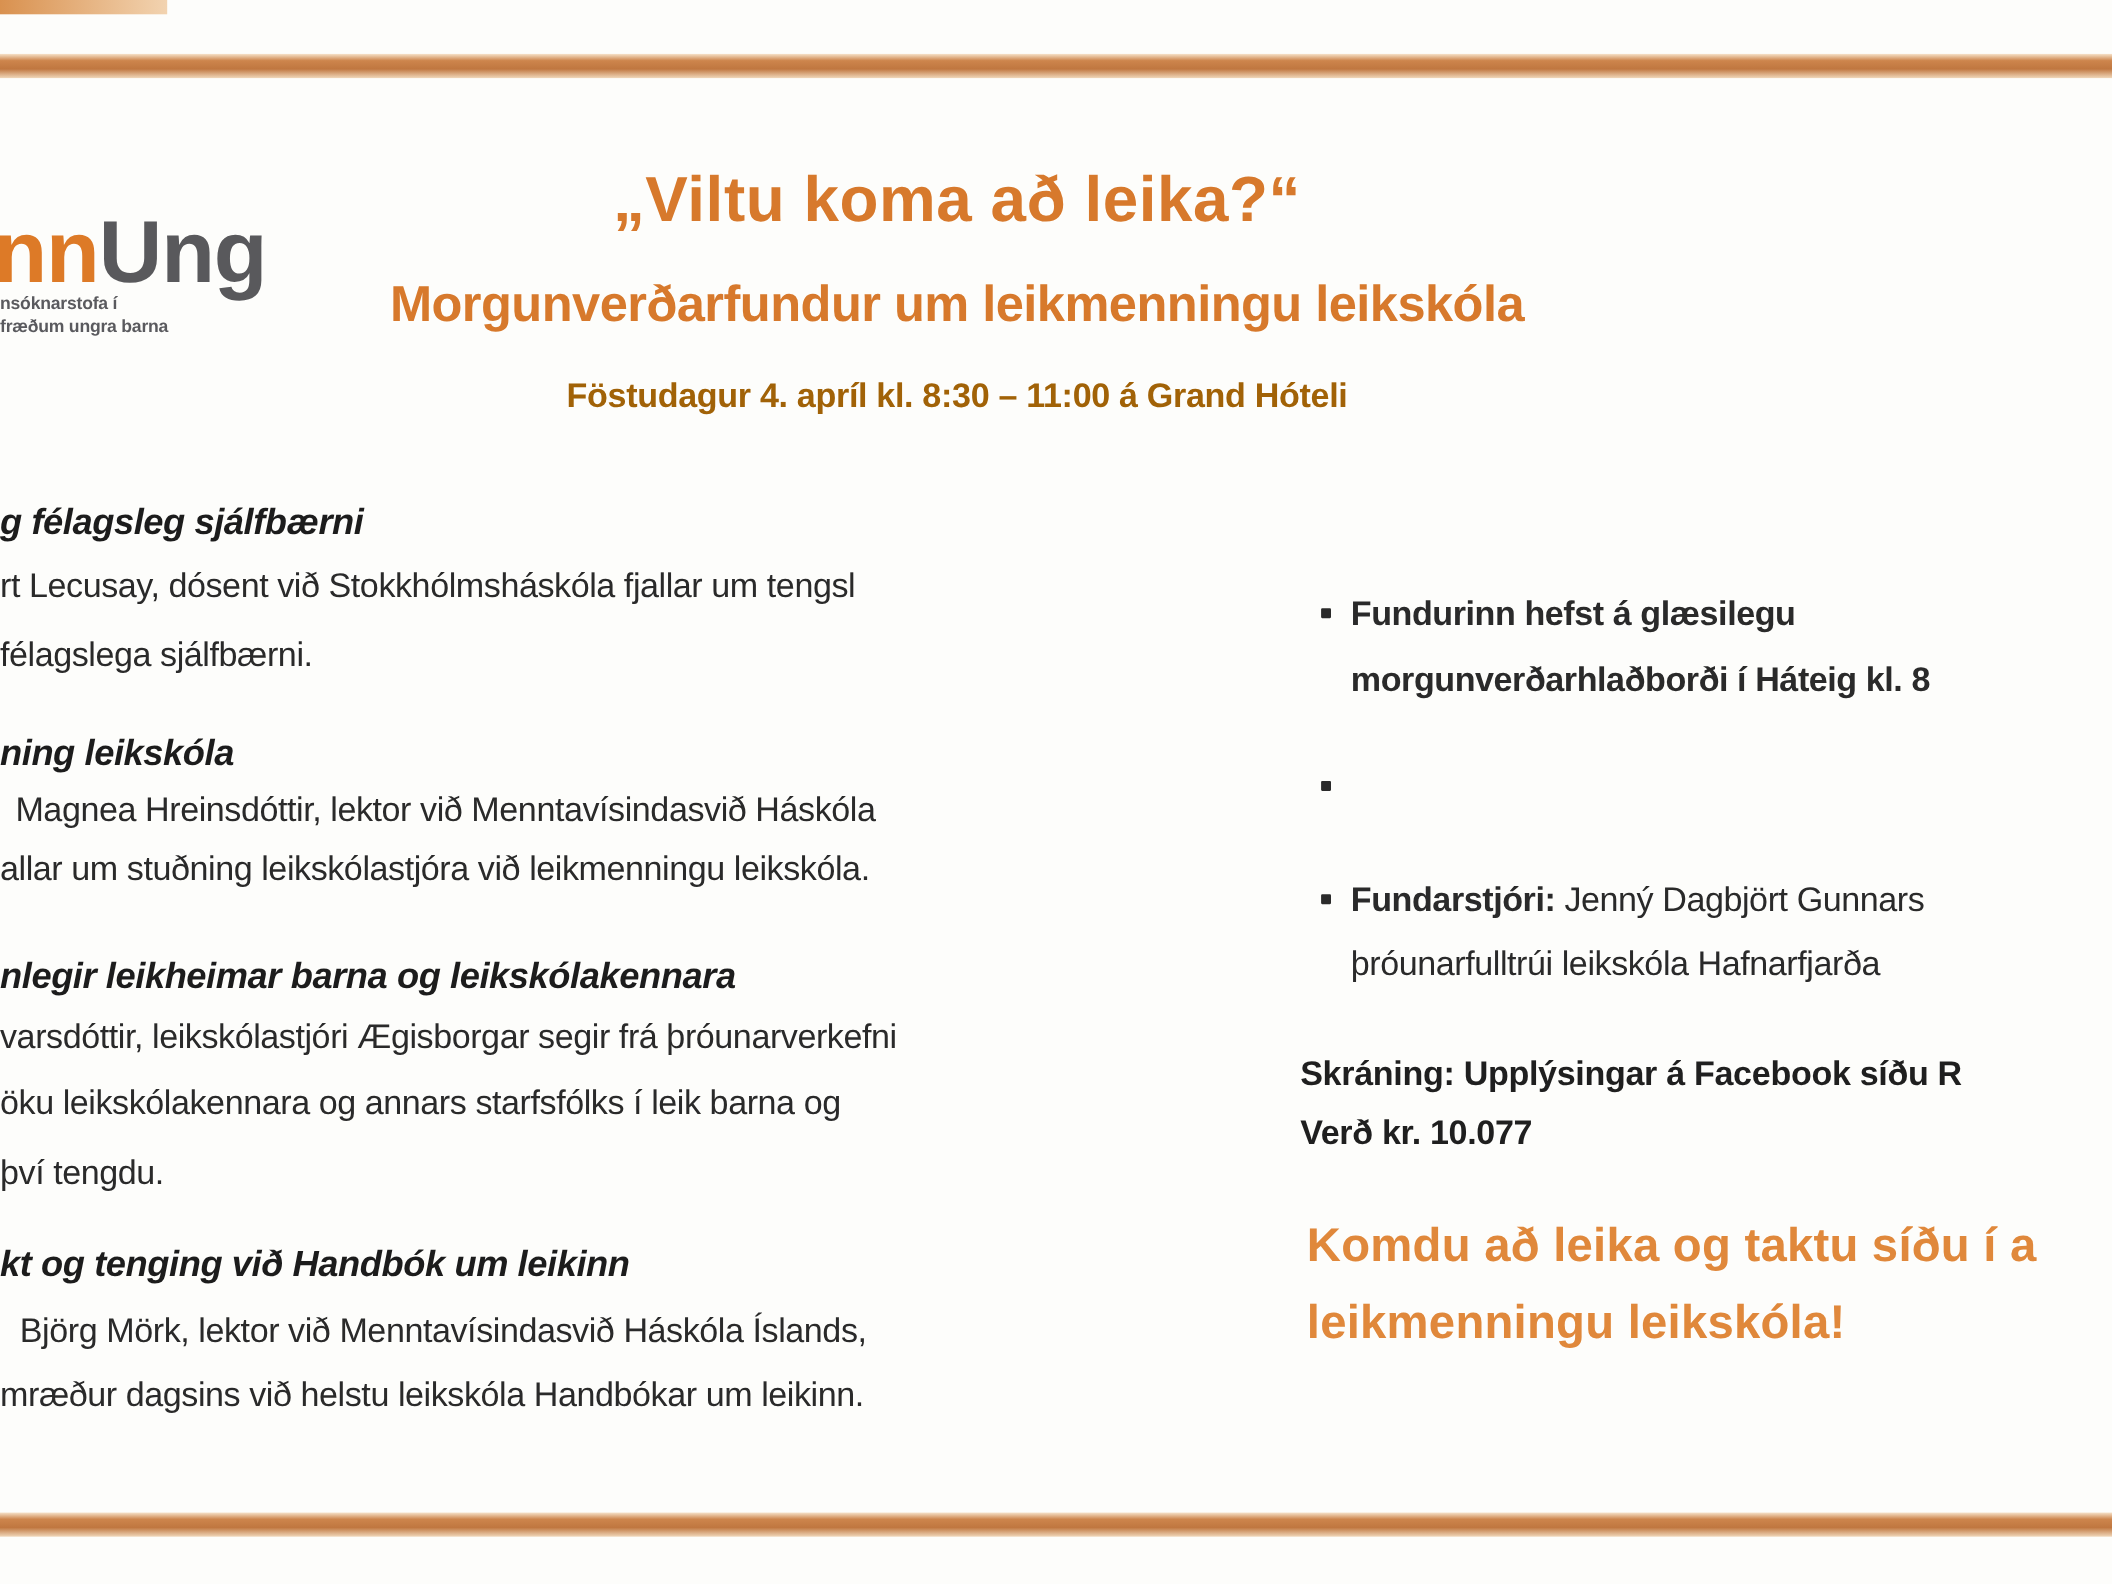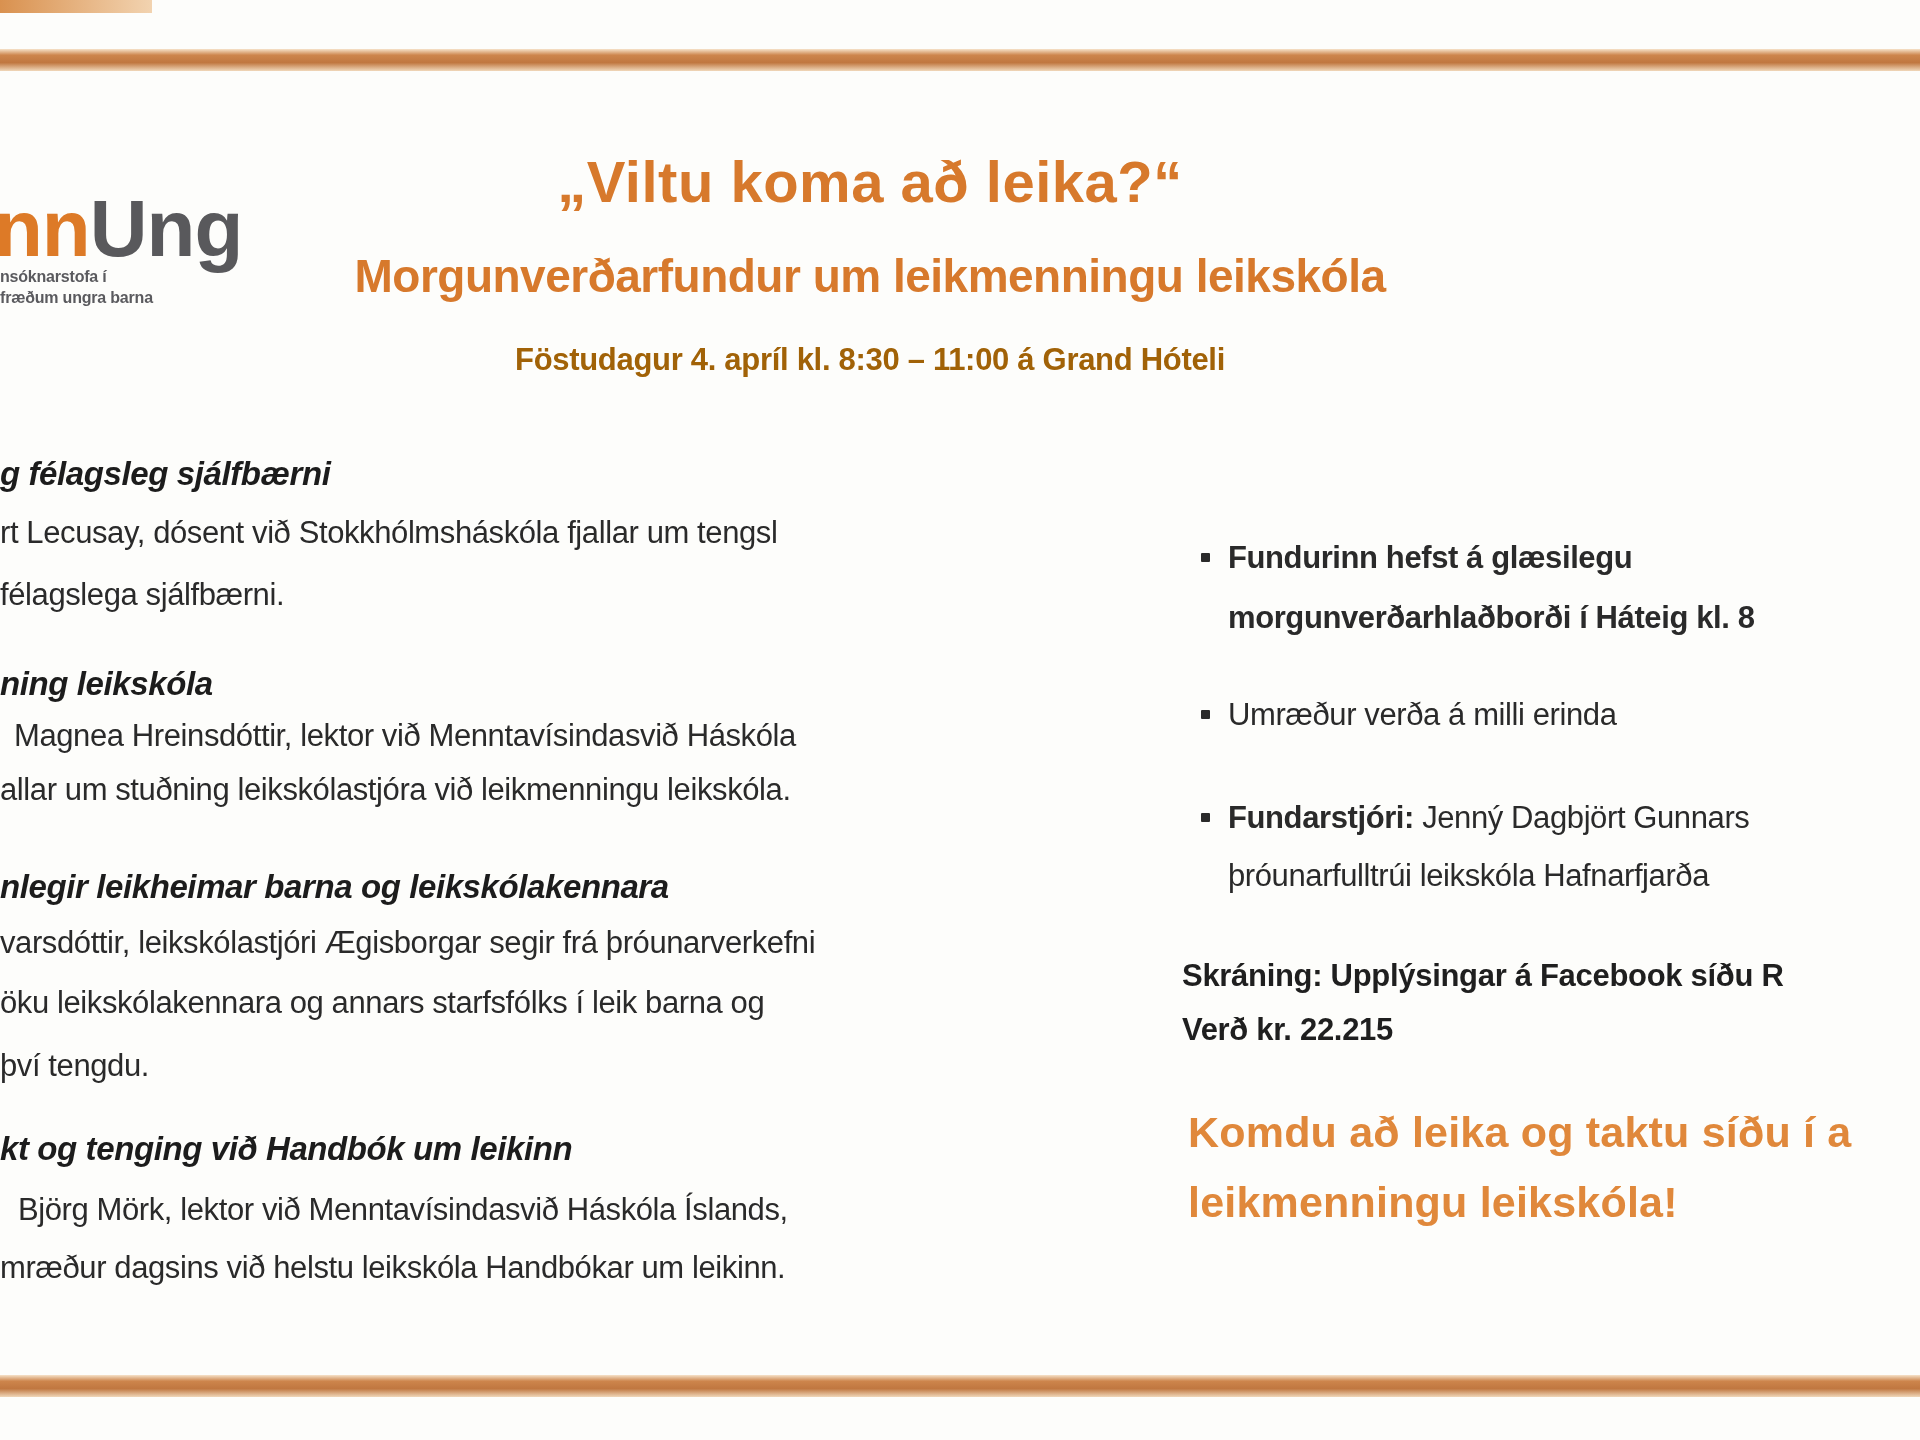--- a/index.html
+++ b/index.html
@@ -81,25 +81,24 @@
 
   <div class="abs heading" style="left:0; top:1130px">kt og tenging við Handbók um leikinn</div>
   <div class="abs body-line" style="left:18px; top:1192px">Björg Mörk, lektor við Menntavísindasvið Háskóla Íslands,</div>
   <div class="abs body-line" style="left:0; top:1250px">mræður dagsins við helstu leikskóla Handbókar um leikinn.</div>
 
   <div class="abs bullet-dot" style="left:1201px; top:553px"></div>
   <div class="abs body-line bold" style="left:1228px; top:540px">Fundurinn hefst á glæsilegu</div>
   <div class="abs body-line bold" style="left:1228px; top:600px">morgunverðarhlaðborði í Háteig kl. 8</div>
 
   <div class="abs bullet-dot" style="left:1201px; top:710px"></div>
-  <div class="abs body-line" style="left:1228px; top:697px">Umræður verða á milli erinda</div>
 
   <div class="abs bullet-dot" style="left:1201px; top:813px"></div>
   <div class="abs body-line" style="left:1228px; top:800px"><span class="bold">Fundarstjóri:</span><span> Jenný Dagbjört Gunnars</span></div>
   <div class="abs body-line" style="left:1228px; top:858px">þróunarfulltrúi leikskóla Hafnarfjarða</div>
 
   <div class="abs reg-line" style="left:1182px; top:958px">Skráning: Upplýsingar á Facebook síðu R</div>
-  <div class="abs reg-line" style="left:1182px; top:1012px">Verð kr. 22.215</div>
+  <div class="abs reg-line" style="left:1182px; top:1012px">Verð kr. 10.077</div>
 
   <div class="abs closing" style="left:1188px; top:1108px">Komdu að leika og taktu síðu í a</div>
   <div class="abs closing" style="left:1188px; top:1178px">leikmenningu leikskóla!</div>
 
 </div>
 
 </body></html>

